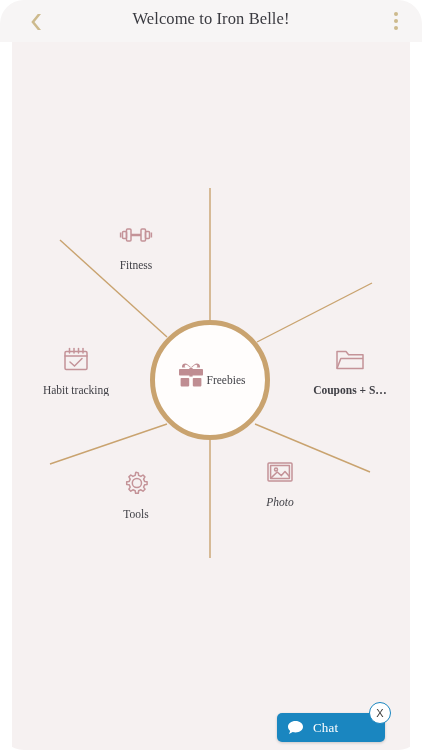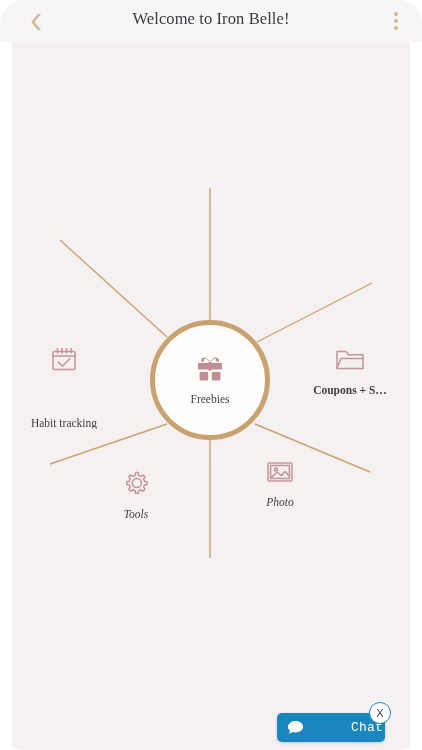--- a/index.html
+++ b/index.html
@@ -96,21 +96,21 @@
     position: absolute;
     left: 138px;
     top: 278px;
     width: 120px;
     height: 120px;
     border-radius: 50%;
     background: #fffdfc;
     border: 5px solid #c9a36f;
     box-sizing: border-box;
     display: flex;
-    flex-direction: column;
+    flex-direction: row;
     align-items: center;
     justify-content: center;
     cursor: pointer;
     z-index: 3;
   }
   #hub .hub-icon { margin-bottom: 4px; }
   #hub .hub-label {
     font-size: 11.5px;
     color: #3f3f45;
   }
@@ -138,23 +138,23 @@
     color: #3f3f45;
     white-space: nowrap;
     overflow: hidden;
     text-overflow: ellipsis;
     max-width: 108px;
     text-align: center;
   }
 
   #node-fitness      { left: 124px; top: 178px; }
   #node-pedometer    { left: 268px; top: 178px; }
-  #node-habit        { left: 52px;  top: 303px; gap: 33px; }
+  #node-habit        { left: 64px;  top: 303px; }
   #node-coupons      { left: 338px; top: 303px; font-weight: bold; }
-  #node-tools        { left: 124px; top: 427px; font-style: italic; }
+  #node-tools        { left: 124px; top: 427px; }
   #node-photo        { left: 268px; top: 415px; font-style: italic; }
 
   
   #chat-widget {
     position: absolute;
     left: 277px;
     top: 713px;
     z-index: 20;
   }
   #chat-button {
@@ -167,25 +167,24 @@
     cursor: pointer;
     box-shadow: 0 1px 3px rgba(0,0,0,0.18);
   }
   #chat-bubble-icon {
     margin-left: 10px;
     margin-right: 9px;
     display: flex;
     align-items: center;
   }
   #chat-label {
-    font-family: Liberation Mono, monospace;
+    font-family: Liberation Serif, serif;
     font-size: 13px;
     color: #ffffff;
     letter-spacing: 0.2px;
-    margin-left: 38px;
   }
   #chat-close {
     position: absolute;
     left: 92px;
     top: -11px;
     width: 22px;
     height: 22px;
     border-radius: 50%;
     background: #ffffff;
     border: 1.5px solid #1a86c0;
@@ -243,20 +242,36 @@
             <rect x="4" y="8" width="24" height="6.6" rx="0.8"></rect>
             <rect x="14.4" y="7" width="3.2" height="8.6"></rect>
             <rect x="5.6" y="17" width="8.6" height="8.4" rx="0.8"></rect>
             <rect x="17.8" y="17" width="8.6" height="8.4" rx="0.8"></rect>
           </g>
         </svg>
       </span>
       <span class="hub-label">Freebies</span>
     </div>
 
+    <div class="node" id="node-fitness">
+      <span class="node-icon">
+        <svg width="34" height="22" viewBox="0 0 34 22">
+          <g fill="none" stroke="#c49398" stroke-width="1.5">
+            <rect x="7.5" y="5" width="4.5" height="12" rx="1"></rect>
+            <rect x="22" y="5" width="4.5" height="12" rx="1"></rect>
+            <rect x="3.5" y="7.5" width="4" height="7" rx="1"></rect>
+            <rect x="26.5" y="7.5" width="4" height="7" rx="1"></rect>
+            <line x1="12" y1="11" x2="22" y2="11" stroke-width="2.4"></line>
+            <line x1="1.6" y1="8.5" x2="1.6" y2="13.5"></line>
+            <line x1="32.4" y1="8.5" x2="32.4" y2="13.5"></line>
+          </g>
+        </svg>
+      </span>
+      <span class="node-label">Fitness</span>
+    </div>
 
 
     <div class="node" id="node-habit">
       <span class="node-icon">
         <svg width="30" height="28" viewBox="0 0 30 28">
           <g fill="none" stroke="#c49398" stroke-width="1.5" stroke-linecap="round">
             <rect x="4" y="5.5" width="22" height="18" rx="1.2"></rect>
             <line x1="4" y1="10" x2="26" y2="10"></line>
             <line x1="8.5" y1="2.5" x2="8.5" y2="7"></line>
             <line x1="13" y1="2.5" x2="13" y2="7"></line>

